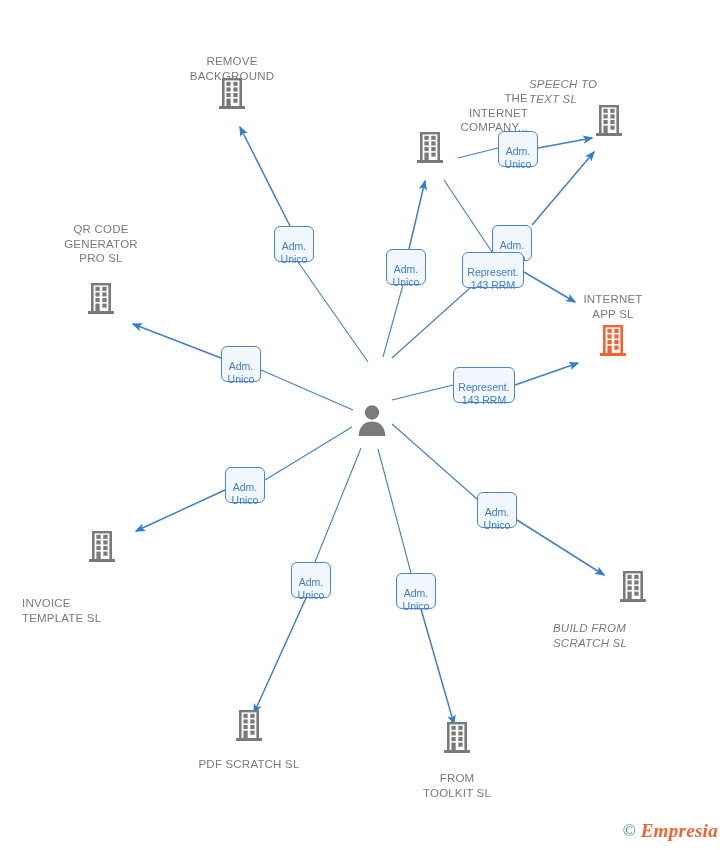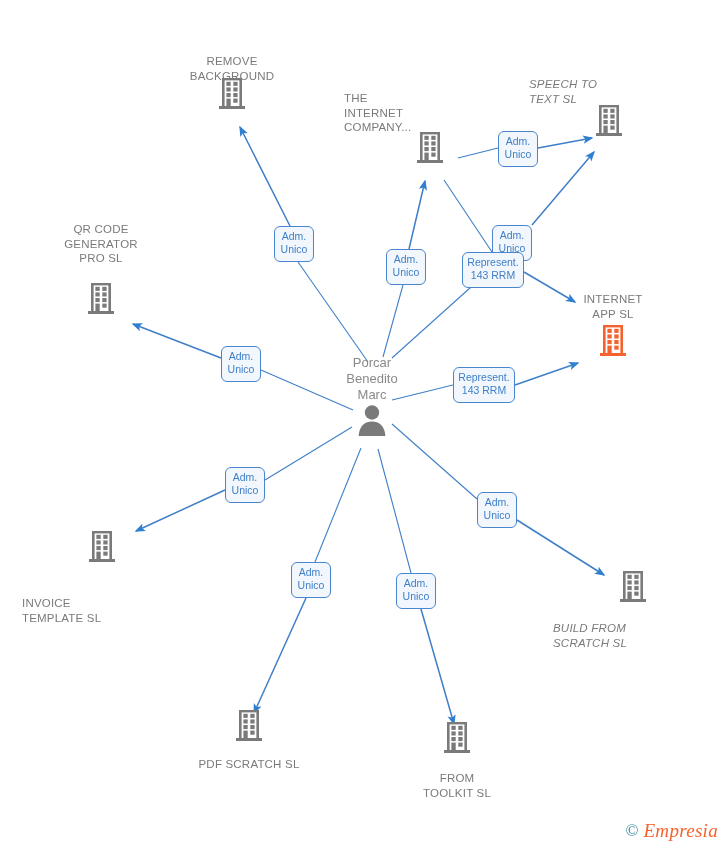--- a/index.html
+++ b/index.html
@@ -57,21 +57,21 @@
   .rel-box {
     position: absolute;
     box-sizing: border-box;
     border: 1.4px solid #4a86d0;
     border-radius: 6px;
     background: #f2f7fd;
     color: #3f7fc8;
     font-size: 10.5px;
     line-height: 13px;
     text-align: center;
-    padding: 3px 4px 4px 4px;
+    padding: 13px 4px 4px 4px;
     white-space: pre-line;
     font-family: "Liberation Sans", sans-serif;
   }
   .watermark {
     position: absolute;
     right: 10px;
     bottom: 8px;
     display: flex;
     align-items: center;
     gap: 5px;
@@ -80,20 +80,21 @@
     color: #3a8fa0;
     font-size: 17px;
     font-family: "Liberation Serif", serif;
   }
   .wm-text {
     color: #f4622d;
     font-size: 19px;
     font-style: italic;
     font-family: "Liberation Serif", serif;
     letter-spacing: 0.3px;
+    font-weight: bold;
   }
 </style>
 </head>
 <body>
 
 <div id="stage">
 
   <svg id="edge-layer" viewBox="0 0 728 850" xmlns="http://www.w3.org/2000/svg">
     <defs>
       <marker id="arrowhead" markerWidth="7" markerHeight="7" refX="6" refY="3.0" orient="auto" markerUnits="strokeWidth">
@@ -164,21 +165,21 @@
             <rect x="16.3" y="5.8" width="4.3" height="4.1" fill="#7a7a7a"></rect>
             <rect x="9.4" y="11.4" width="4.3" height="4.1" fill="#7a7a7a"></rect>
             <rect x="16.3" y="11.4" width="4.3" height="4.1" fill="#7a7a7a"></rect>
             <rect x="9.4" y="17" width="4.3" height="4.1" fill="#7a7a7a"></rect>
             <rect x="16.3" y="17" width="4.3" height="4.1" fill="#7a7a7a"></rect>
             <rect x="9.4" y="22.6" width="4.3" height="7.4" fill="#7a7a7a"></rect>
             <rect x="16.3" y="22.6" width="4.3" height="4.1" fill="#7a7a7a"></rect>
           </svg>
         </div>
       </div>
-      <div class="node-label" style="position: absolute; width: 160px; left: 344px; top: 91px; text-align: left;">THE
+      <div class="node-label" style="position: absolute; width: 160px; left: 368px; top: 91px; text-align: right;">THE
 INTERNET
 COMPANY...</div>
       <div class="node" style="left: 430px; top: 124px;">
         <div class="icon-wrap">
           <svg width="30" height="34" viewBox="0 0 30 34">
             <path d="M5,2 L25,2 L25,30 L5,30 Z M2,30 L28,30 L28,33 L2,33 Z" fill="#7a7a7a"></path>
             <rect x="7.6" y="4.4" width="14.8" height="25.6" fill="#ffffff"></rect>
             <rect x="9.4" y="5.8" width="4.3" height="4.1" fill="#7a7a7a"></rect>
             <rect x="16.3" y="5.8" width="4.3" height="4.1" fill="#7a7a7a"></rect>
             <rect x="9.4" y="11.4" width="4.3" height="4.1" fill="#7a7a7a"></rect>
@@ -311,23 +312,20 @@
             <rect x="16.3" y="11.4" width="4.3" height="4.1" fill="#7a7a7a"></rect>
             <rect x="9.4" y="17" width="4.3" height="4.1" fill="#7a7a7a"></rect>
             <rect x="16.3" y="17" width="4.3" height="4.1" fill="#7a7a7a"></rect>
             <rect x="9.4" y="22.6" width="4.3" height="7.4" fill="#7a7a7a"></rect>
             <rect x="16.3" y="22.6" width="4.3" height="4.1" fill="#7a7a7a"></rect>
           </svg>
         </div>
       </div>
     </div>
 
-  <div class="person-label" id="center-person-label" style="left: 372px; top: 355px;">Porcar
-Benedito
-Marc</div>
   <div class="node" id="center-person-node" style="left: 372px; top: 396px;">
     <div class="icon-wrap">
       <svg width="34" height="34" viewBox="0 0 34 34">
         <circle cx="17" cy="10.5" r="7.2" fill="#7a7a7a"></circle>
         <path d="M3.6 34 C4.4 23.4 10.2 19.6 17 19.6 C23.8 19.6 29.6 23.4 30.4 34 Z" fill="#7a7a7a"></path>
       </svg>
     </div>
   </div>
 
   <div class="watermark">

